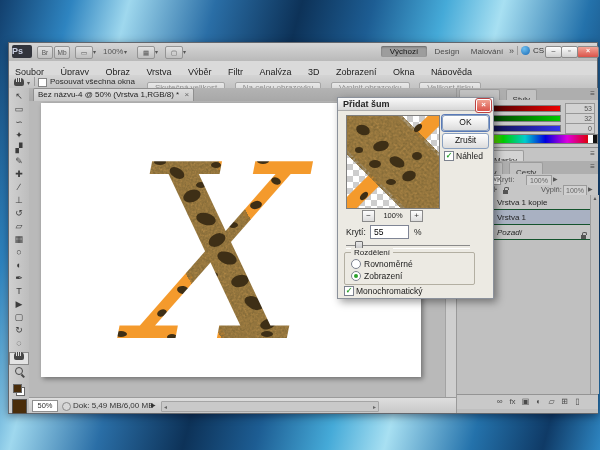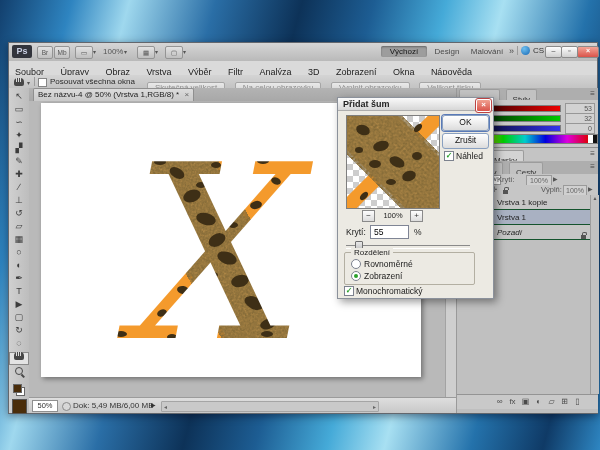--- a/index.html
+++ b/index.html
@@ -3,21 +3,21 @@
 <meta charset="utf-8">
 <style>
   html,body{margin:0;padding:0}
   body{width:600px;height:450px;overflow:hidden;position:relative;
        font-family:"Liberation Sans", sans-serif;
        background:linear-gradient(105deg,#123f6d 0%,#2e84c0 10%,#9fd8ee 18%,#2a6ea6 30%,#0d3258 42%,#1d5d93 52%,#45aad8 62%,#a8e0f2 70%,#2472ab 82%,#0f3a66 92%,#2e86c2 100%);}
   .abs{position:absolute}
   
   #app-window{left:8px;top:42px;width:588px;height:370px;background:#c9c9c9;border:1px solid #63676d;box-shadow:0 2px 8px rgba(0,0,20,.45)}
   .app-bar{left:0;top:0;width:588px;height:18px;background:linear-gradient(#d6d6d6,#b9b9b9);border-bottom:1px solid #8e8e8e;font-size:8px;color:#444}
-  .ps-logo{left:3px;top:2px;width:20px;height:13px;background:#32343c;border-radius:2px;color:#c9cfe2;font-size:9px;font-weight:bold;text-align:center;line-height:13px}
+  .ps-logo{left:3px;top:2px;width:20px;height:13px;background:#32343c;border-radius:2px;color:#c9cfe2;font-size:9px;font-weight:bold;line-height:13px}
   .bar-chip{top:3px;height:11px;background:linear-gradient(#e2e2e2,#bfbfbf);border:1px solid #949494;border-radius:2px;font-size:6.5px;line-height:11px;text-align:center;color:#555}
   .caret{font-size:6px;color:#555}
   .ws-btn{top:3px;height:11px;font-size:8px;line-height:11px;text-align:center;color:#4a4a4a;border-radius:2px}
   .ws-active{background:#9d9d9d;box-shadow:inset 0 1px 2px rgba(0,0,0,.35);color:#161616}
   .winbtn{top:3px;width:15px;height:10px;background:linear-gradient(#fdfdfd,#cfcfcf);border:1px solid #8a8a8a;border-radius:2px;font-size:7px;line-height:8px;text-align:center;color:#444}
   .winbtn.close{width:20px;background:linear-gradient(#f2a496,var(--dialog-close-red));color:#fff;font-weight:bold}
   .cslive-dot{width:9px;height:9px;border-radius:50%;background:radial-gradient(circle at 35% 30%,#6ec0f0,#1767b4);display:inline-block;vertical-align:-2px;margin-right:3px}
   .menu-bar{left:0;top:18px;width:588px;height:14px;background:#dadada;border-bottom:1px solid #a9a9a9;white-space:nowrap}
   .menu-item{display:inline-block;padding:1px 6px 0;font-size:9px;color:#1c1c1c;line-height:13px}
   .options-bar{left:0;top:32px;width:588px;height:13px;background:linear-gradient(#d4d4d4,#c3c3c3);border-bottom:1px solid #9b9b9b}

